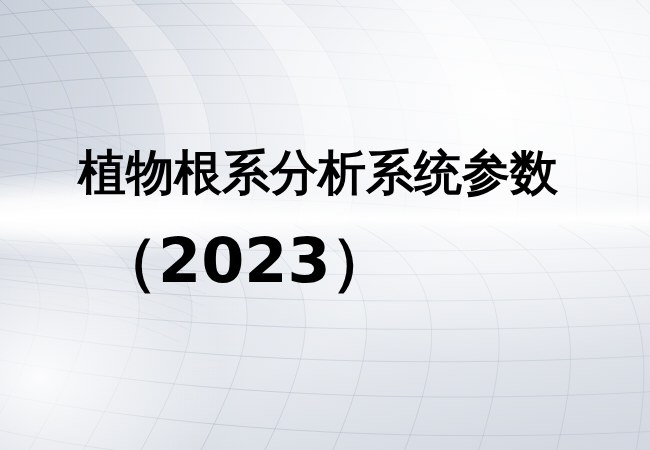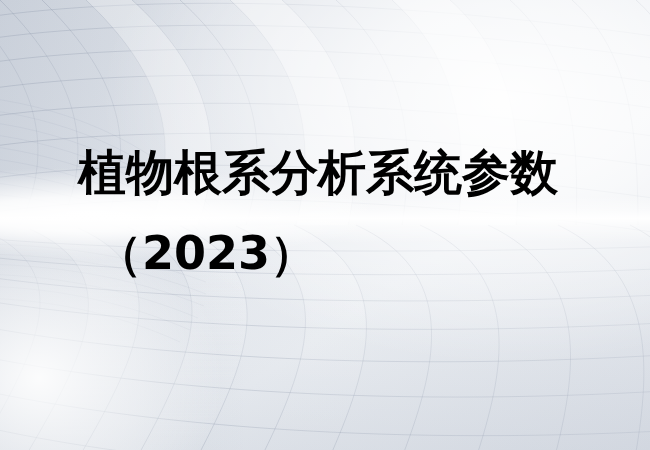--- a/index.html
+++ b/index.html
@@ -83,21 +83,21 @@
   #title-main {
     position: absolute;
     left: 78px;
     top: 8px;
     font-size: 48px;
   }
   #title-year {
     position: absolute;
     left: 96px;
     top: 90px;
-    font-size: 46px;
+    font-size: 62px;
   }
 </style>
 </head>
 <body>
 
 <div id="slide">
 
   <svg id="mesh-svg" class="bg-layer" viewBox="0 0 650 450" preserveAspectRatio="none" aria-hidden="true">
     <defs>
       <linearGradient id="baseGrad" x1="0" y1="0" x2="1" y2="1">

